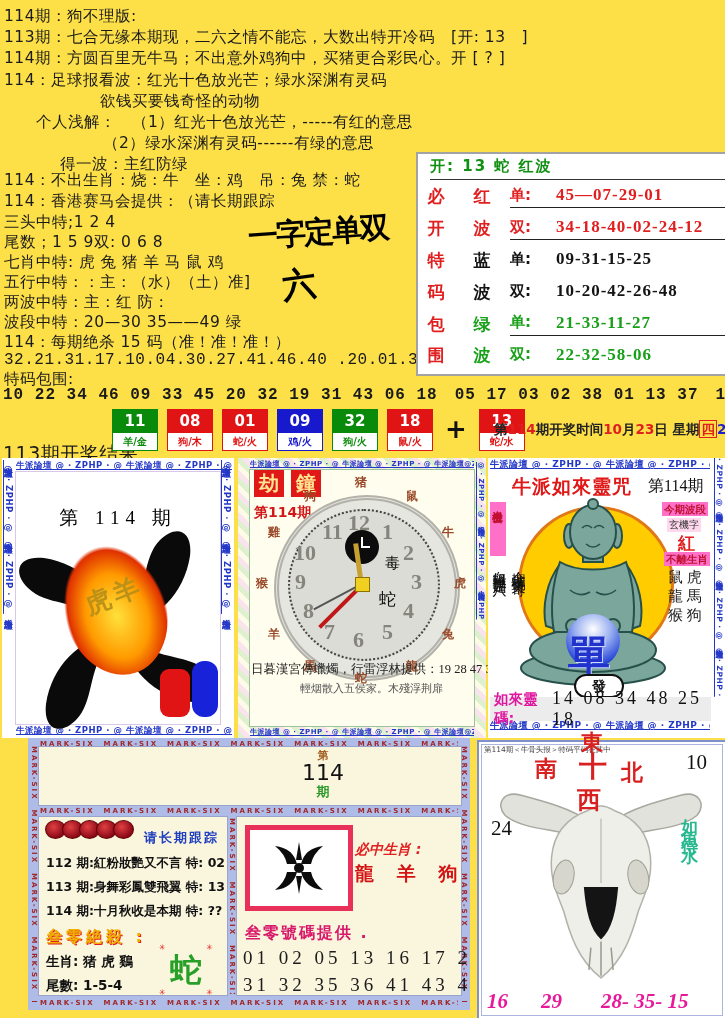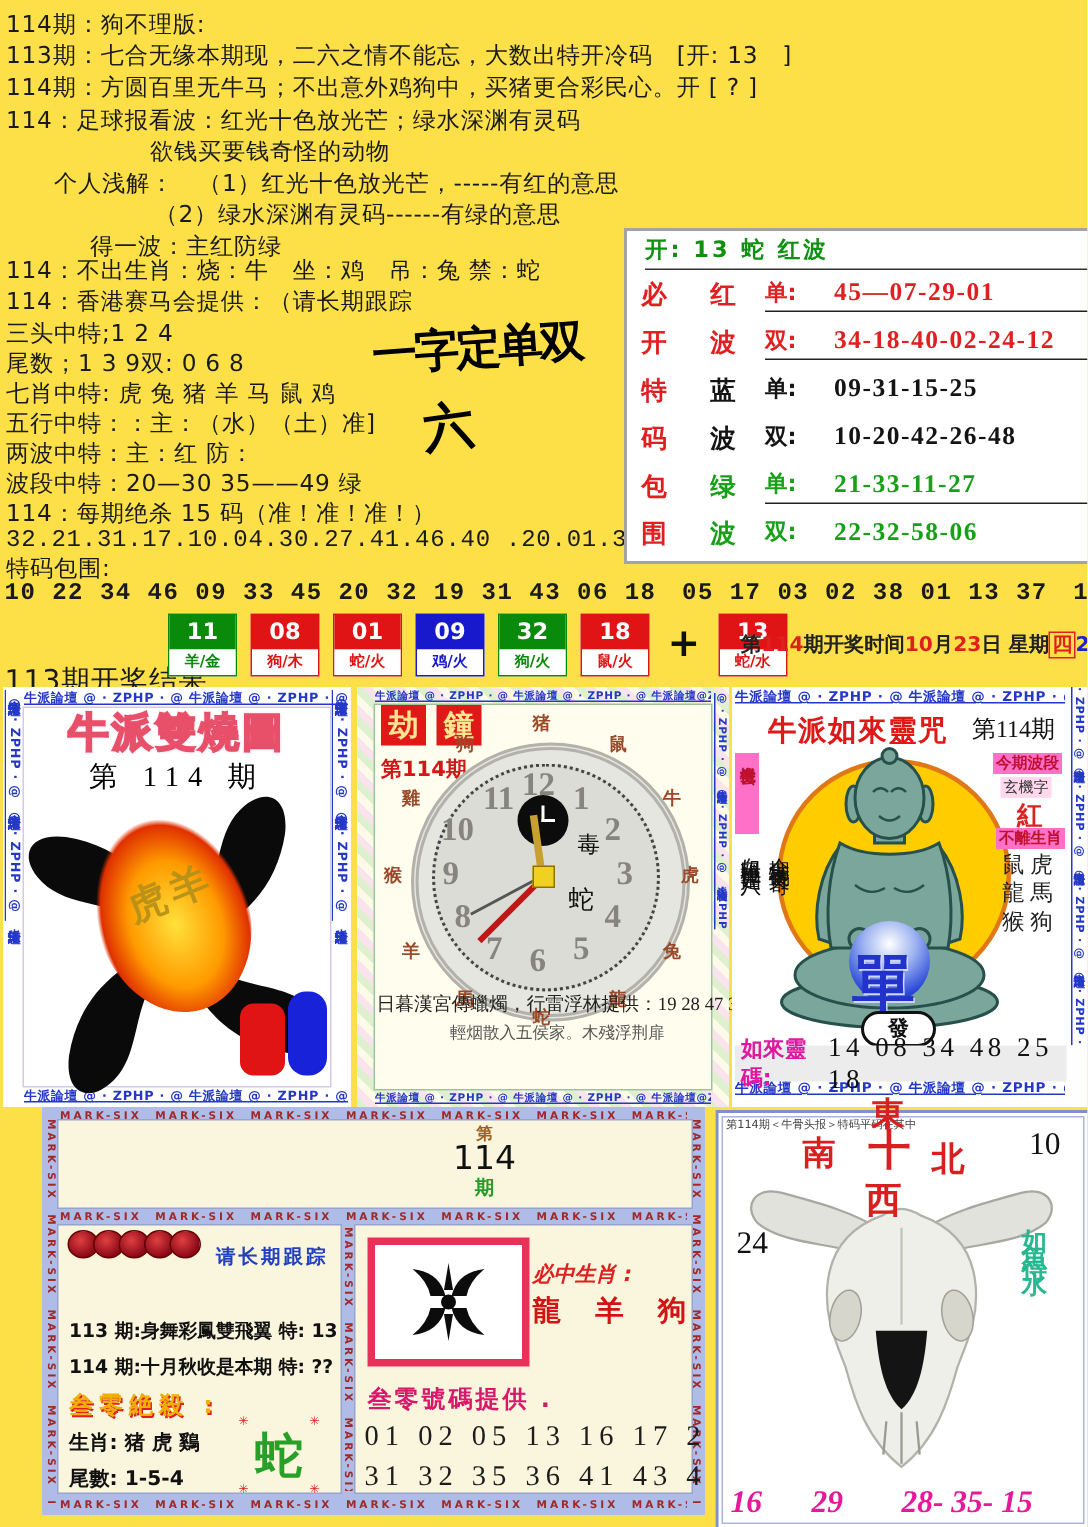--- a/index.html
+++ b/index.html
@@ -131,21 +131,21 @@
     <div class="tl" style="left:100px;top:91px">欲钱买要钱奇怪的动物</div>
     <div class="tl" style="left:36px;top:112px">个人浅解：　（1）红光十色放光芒，-----有红的意思</div>
     <div class="tl" style="left:103px;top:133px">（2）绿水深渊有灵码------有绿的意思</div>
     <div class="tl" style="left:60px;top:154px">得一波：主红防绿</div>
   </div>
 
   <div>
     <div class="tl" style="left:4px;top:170px">114：不出生肖：烧：牛　坐：鸡　吊：兔 禁：蛇</div>
     <div class="tl" style="left:4px;top:191px">114：香港赛马会提供：（请长期跟踪</div>
     <div class="tl" style="left:4px;top:212px">三头中特;1 2 4</div>
-    <div class="tl" style="left:4px;top:232px">尾数；1 3 9双: 0 6 8</div>
+    <div class="tl" style="left:4px;top:232px">尾数；1 5 9双: 0 6 8</div>
     <div class="tl" style="left:4px;top:252px">七肖中特: 虎 兔 猪 羊 马 鼠 鸡</div>
     <div class="tl" style="left:4px;top:272px">五行中特：：主：（水）（土）准]</div>
     <div class="tl" style="left:4px;top:292px">两波中特：主：红 防：</div>
     <div class="tl" style="left:4px;top:312px">波段中特：20—30 35——49 绿</div>
     <div class="tl" style="left:4px;top:332px">114：每期绝杀 15 码（准！准！准！）</div>
     <div class="tl mono" style="left:4px;top:351px;font-size:16px">32.21.31.17.10.04.30.27.41.46.40 .20.01.30.26</div>
     <div class="tl" style="left:4px;top:369px">特码包围:</div>
   </div>
 
   <div class="callig">一字定单双</div>
@@ -242,21 +242,20 @@
   <div class="nextinfo">
     <span class="ni-k">第</span><span class="ni-r">114</span><span class="ni-k">期开奖时间</span><span class="ni-r">10</span><span class="ni-k">月</span><span class="ni-r">23</span><span class="ni-k">日 星期</span><span class="ni-box">四</span><span class="ni-b">21:30</span>
   </div>
 
   <div class="p1">
     <div class="btext abs" style="left:14px;top:2px;right:2px">牛派論壇 @ · ZPHP · @ 牛派論壇 @ · ZPHP · @ 牛</div>
     <div class="btext abs" style="left:14px;bottom:1px;right:2px">牛派論壇 @ · ZPHP · @ 牛派論壇 @ · ZPHP · @ 牛</div>
     <div class="btext abs vtext" style="left:1px;top:2px;height:276px">牛派論壇 @ · ZPHP · @ 牛派論壇 @ · ZPHP · @ 牛派論壇</div>
     <div class="btext abs vtext" style="right:1px;top:2px;height:276px">牛派論壇 @ · ZPHP · @ 牛派論壇 @ · ZPHP · @ 牛派論壇</div>
     <div class="inner"></div>
-    <div class="p1-title">牛派雙燒圖</div>
     <div class="p1-issue">第 114 期</div>
     <svg class="abs" style="left:10px;top:72px" width="212" height="200" viewBox="-106 -100 212 200">
       <g fill="#0a0a0a">
         <circle r="34"></circle>
         <path d="M0 0 C -10 -40 -36 -66 -74 -72 C -100 -75 -106 -58 -90 -42 C -72 -24 -40 -30 -20 -12 Z"></path>
         <path d="M0 0 C -10 -40 -36 -66 -74 -72 C -100 -75 -106 -58 -90 -42 C -72 -24 -40 -30 -20 -12 Z" transform="rotate(90)"></path>
         <path d="M0 0 C -10 -40 -36 -66 -74 -72 C -100 -75 -106 -58 -90 -42 C -72 -24 -40 -30 -20 -12 Z" transform="rotate(180)"></path>
         <path d="M0 0 C -10 -40 -36 -66 -74 -72 C -100 -75 -106 -58 -90 -42 C -72 -24 -40 -30 -20 -12 Z" transform="rotate(270)"></path>
       </g>
     </svg>
@@ -379,20 +378,21 @@
         <div style="font-size:22px;color:#111;line-height:20px">114</div>
         <div style="font-size:13px;color:#2a9a2a;font-weight:bold">期</div>
       </div>
     </div>
 
     <div class="p4-cream" style="left:10px;top:78px;width:188px;height:178px">
       <div class="abs" style="left:6px;top:3px">
         <span class="rose"></span><span class="rose"></span><span class="rose"></span><span class="rose"></span><span class="rose"></span>
       </div>
       <div class="abs" style="right:8px;top:12px;color:#2040c0;font-weight:bold;font-size:13px;letter-spacing:2px">请长期跟踪</div>
+      <div class="abs" style="left:7px;top:38px;font-size:12.5px;font-weight:bold">112 期:紅粉妝艷又不言 特: 02</div>
       <div class="abs" style="left:7px;top:62px;font-size:12.5px;font-weight:bold">113 期:身舞彩鳳雙飛翼 特: 13</div>
       <div class="abs" style="left:7px;top:86px;font-size:12.5px;font-weight:bold">114 期:十月秋收是本期 特: ??</div>
       <div class="abs kill" style="left:7px;top:110px">叁零絶殺 :</div>
       <div class="abs" style="left:7px;top:136px;font-size:13.5px;font-weight:bold">生肖: 猪 虎 鷄</div>
       <div class="abs" style="left:7px;top:160px;font-size:13.5px;font-weight:bold">尾數: 1-5-4</div>
       <div class="abs" style="left:120px;top:126px;width:54px;height:54px">
         <span class="spark" style="left:0;top:0">✳</span>
           <span class="spark" style="right:0;top:0">✳</span>
         <span class="spark" style="left:0;bottom:0">✳</span>
           <span class="spark" style="right:0;bottom:0">✳</span>

